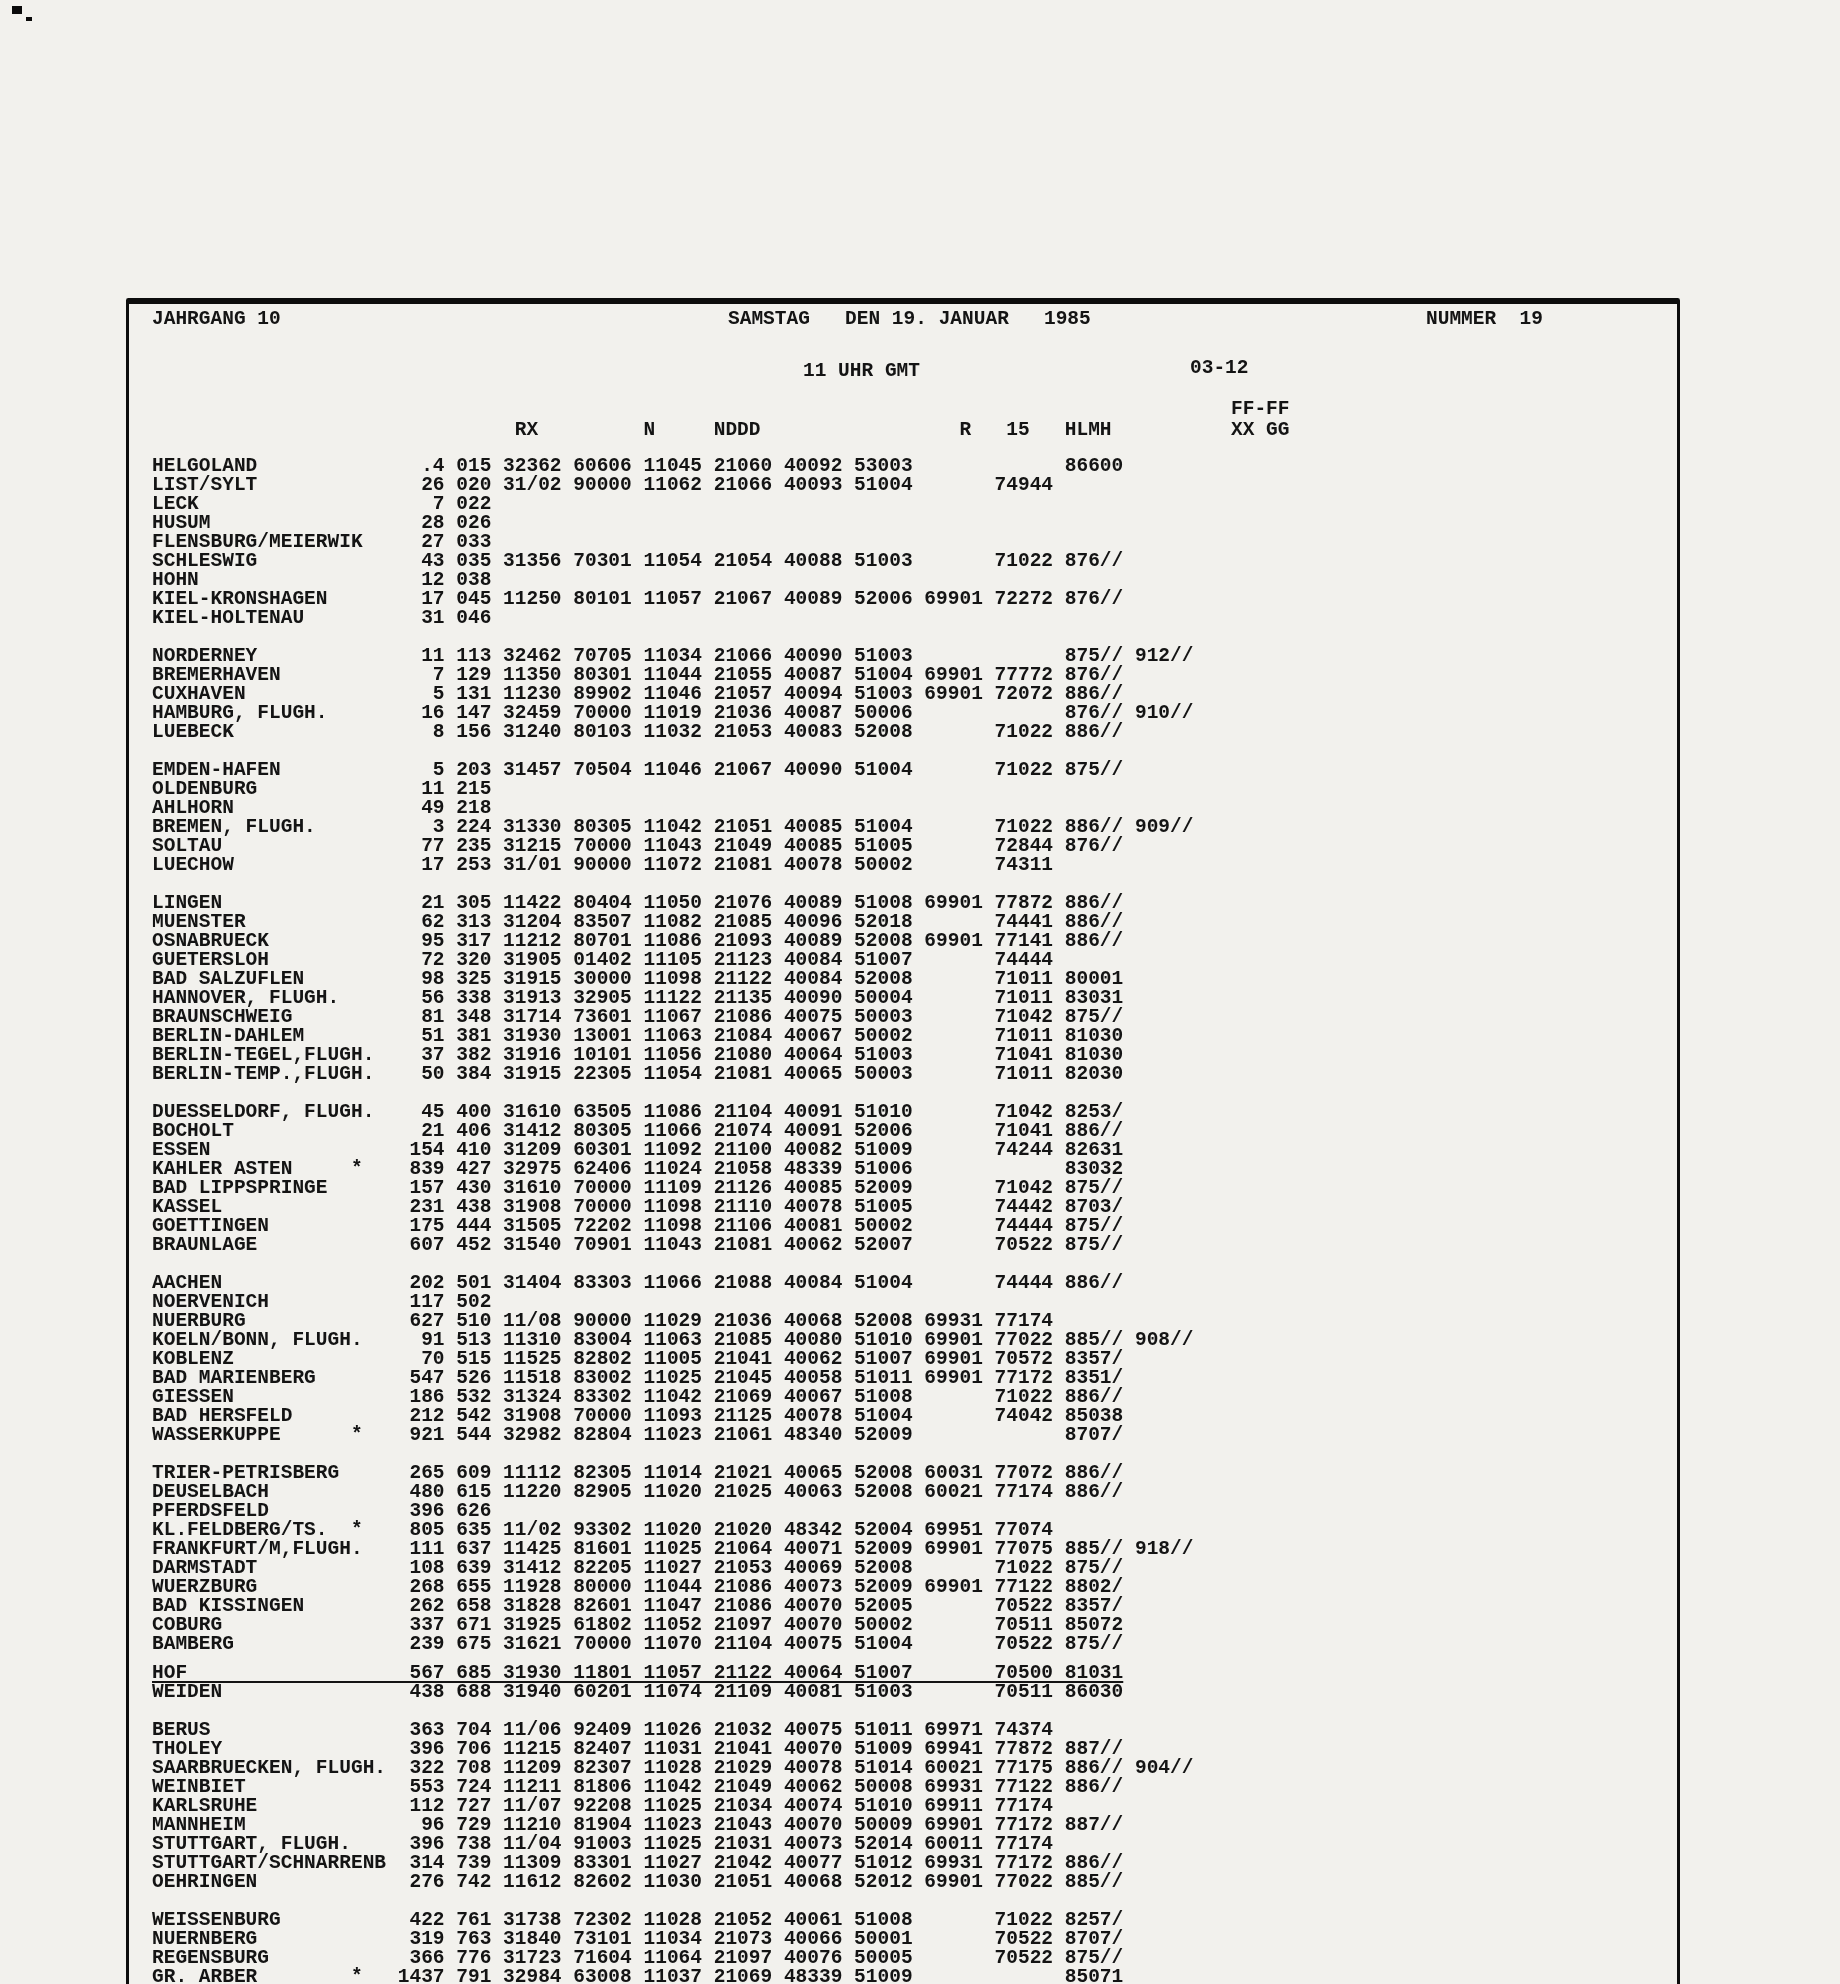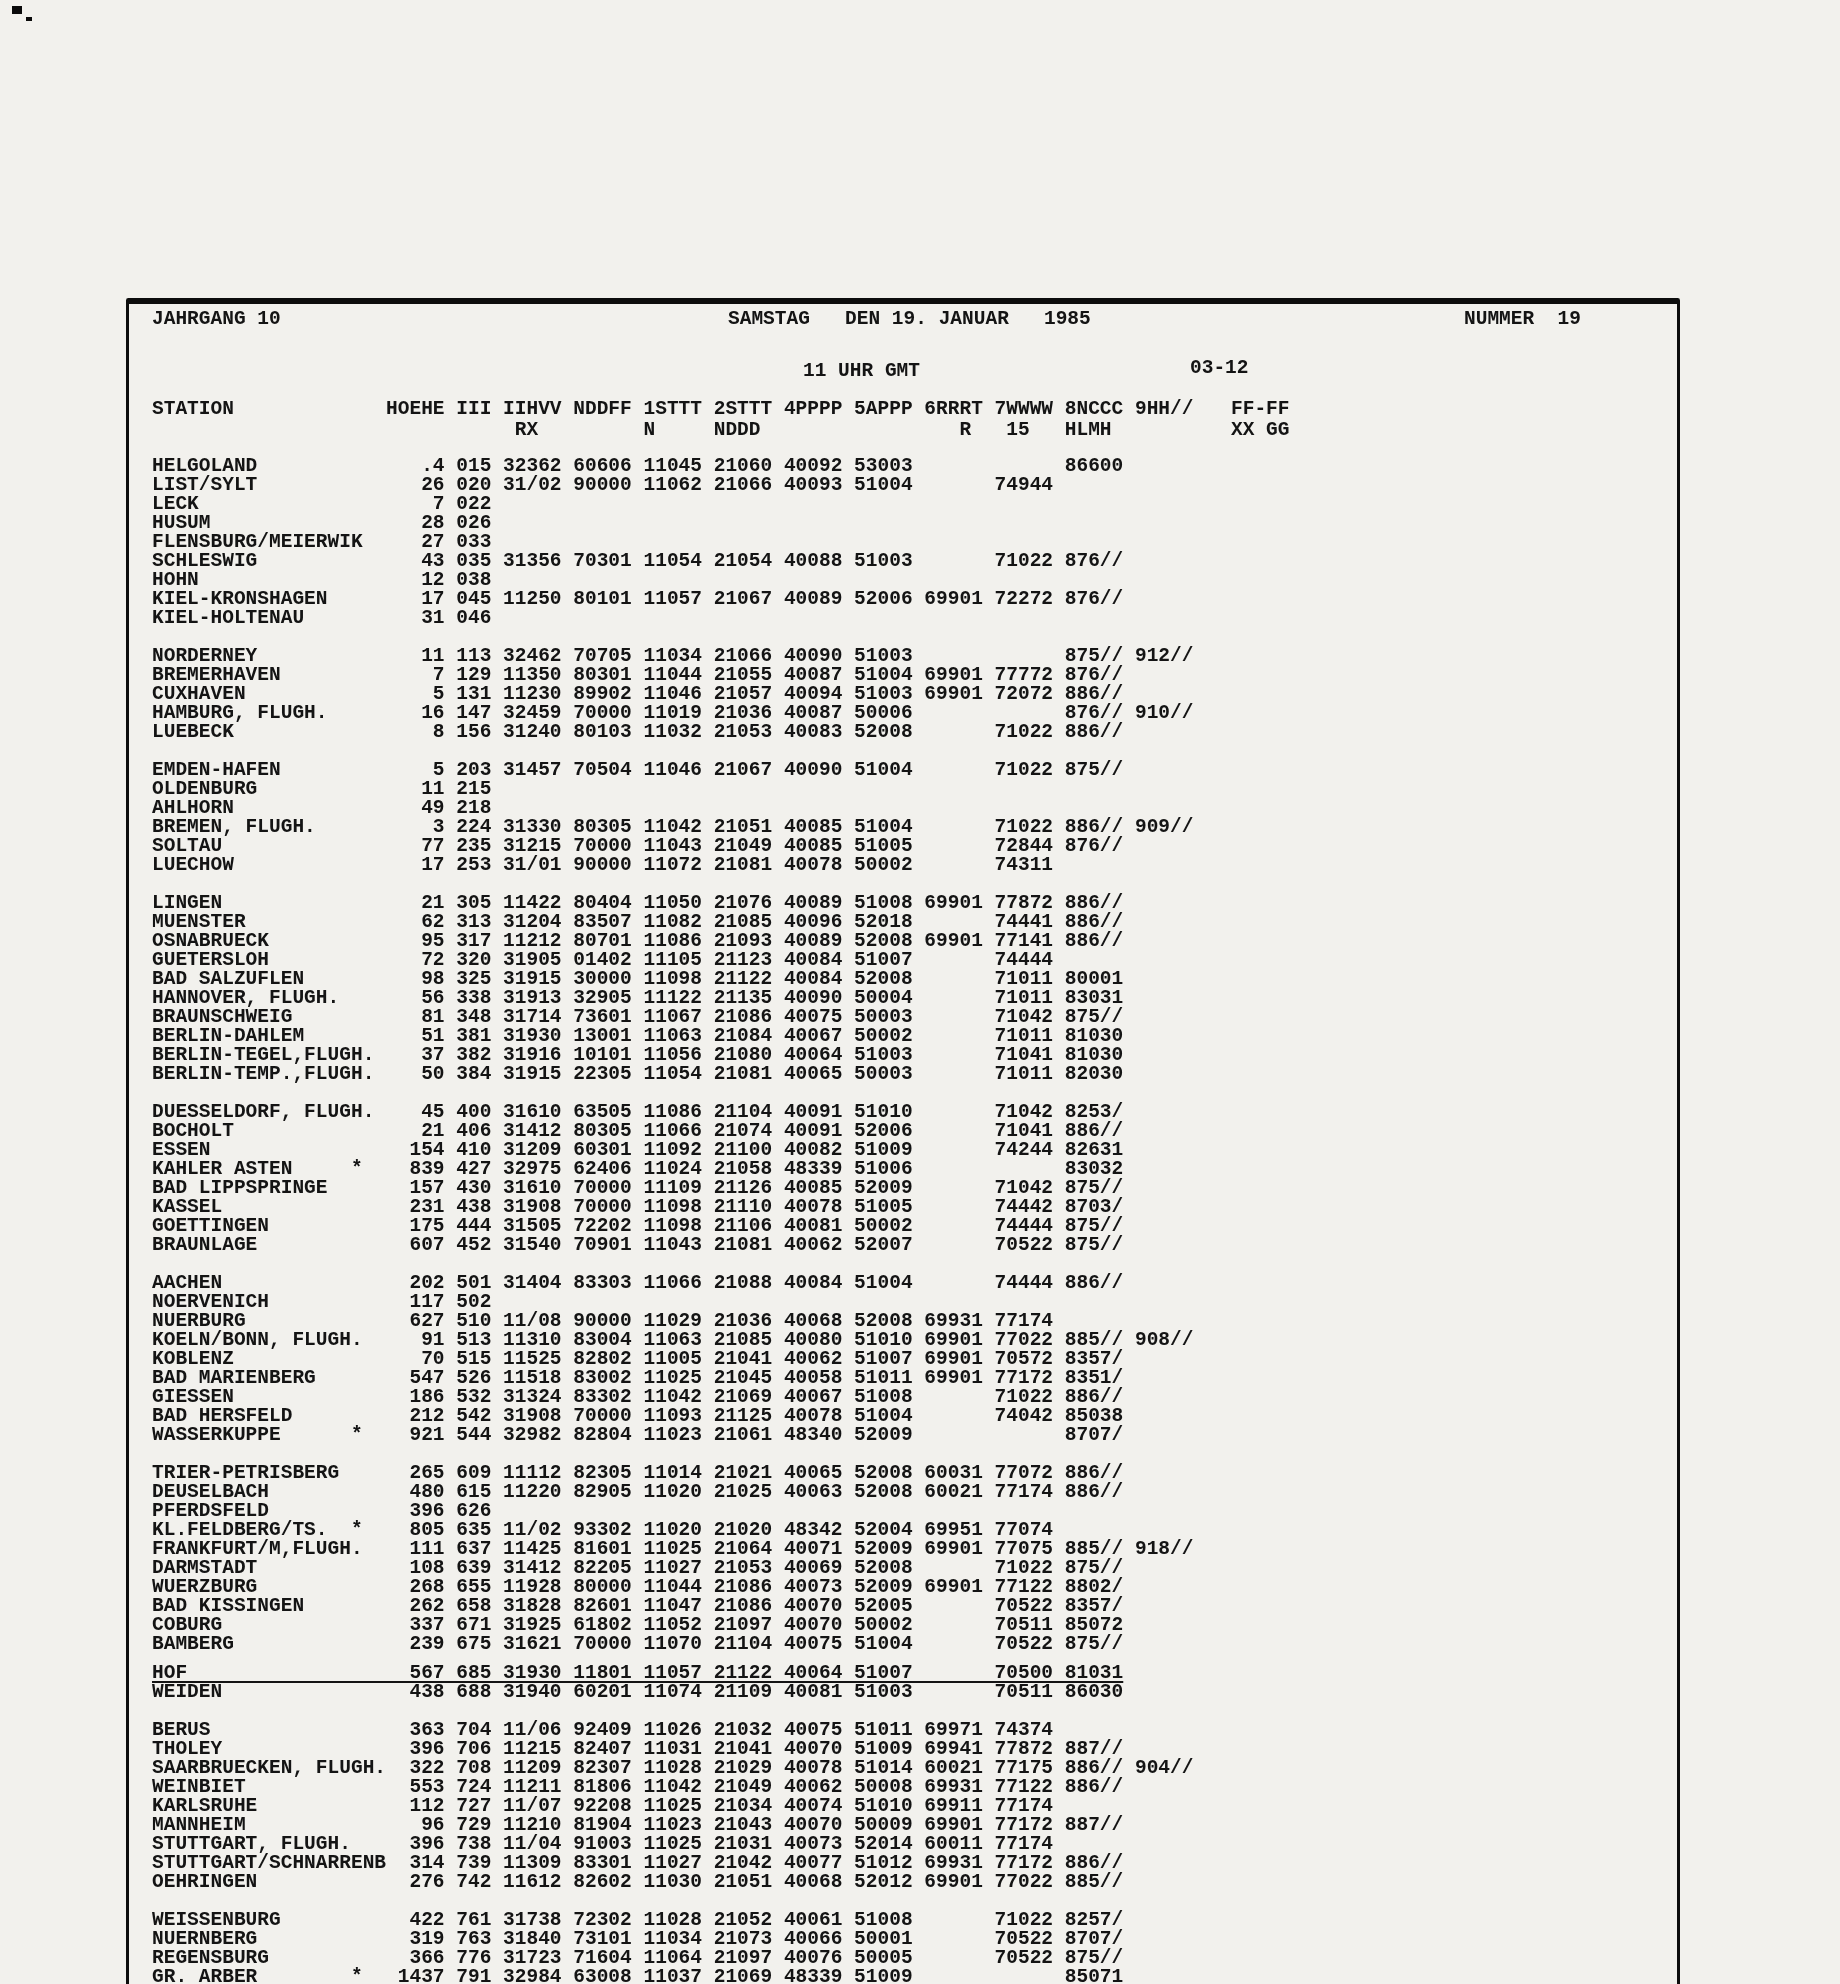--- a/index.html
+++ b/index.html
@@ -17,26 +17,25 @@
 </style>
 </head>
 <body>
 
 <div class="page">
 
   <div class="frame"></div>
 
   <div class="mono" style="left:152px;top:310px">JAHRGANG 10</div>
   <div class="mono" style="left:728px;top:310px">SAMSTAG   DEN 19. JANUAR   1985</div>
-  <div class="mono" style="left:1464px;top:310px">NUMMER  19</div>
+  <div class="mono" style="left:1426px;top:310px">NUMMER  19</div>
 
   <div class="mono" style="left:803px;top:362px">11 UHR GMT</div>
   <div class="mono" style="left:1190px;top:359px">03-12</div>
 
-  <div class="mono" id="hdr-row1" style="left:152px;top:400px">STATION             HOEHE III IIHVV NDDFF 1STTT 2STTT 4PPPP 5APPP 6RRRT 7WWWW 8NCCC 9HH//</div>
   <div class="mono" style="left:1231px;top:400px">FF-FF</div>
   <div class="mono" id="hdr-row2" style="left:152px;top:421px">                               RX         N     NDDD                 R   15   HLMH</div>
   <div class="mono" style="left:1231px;top:421px">XX GG</div>
 
   <div class="mono rows" id="rows"><div class="line">HELGOLAND              .4 015 32362 60606 11045 21060 40092 53003             86600</div><div class="line">LIST/SYLT              26 020 31/02 90000 11062 21066 40093 51004       74944</div><div class="line">LECK                    7 022</div><div class="line">HUSUM                  28 026</div><div class="line">FLENSBURG/MEIERWIK     27 033</div><div class="line">SCHLESWIG              43 035 31356 70301 11054 21054 40088 51003       71022 876//</div><div class="line">HOHN                   12 038</div><div class="line">KIEL-KRONSHAGEN        17 045 11250 80101 11057 21067 40089 52006 69901 72272 876//</div><div class="line">KIEL-HOLTENAU          31 046</div><div class="line"></div><div class="line">NORDERNEY              11 113 32462 70705 11034 21066 40090 51003             875// 912//</div><div class="line">BREMERHAVEN             7 129 11350 80301 11044 21055 40087 51004 69901 77772 876//</div><div class="line">CUXHAVEN                5 131 11230 89902 11046 21057 40094 51003 69901 72072 886//</div><div class="line">HAMBURG, FLUGH.        16 147 32459 70000 11019 21036 40087 50006             876// 910//</div><div class="line">LUEBECK                 8 156 31240 80103 11032 21053 40083 52008       71022 886//</div><div class="line"></div><div class="line">EMDEN-HAFEN             5 203 31457 70504 11046 21067 40090 51004       71022 875//</div><div class="line">OLDENBURG              11 215</div><div class="line">AHLHORN                49 218</div><div class="line">BREMEN, FLUGH.          3 224 31330 80305 11042 21051 40085 51004       71022 886// 909//</div><div class="line">SOLTAU                 77 235 31215 70000 11043 21049 40085 51005       72844 876//</div><div class="line">LUECHOW                17 253 31/01 90000 11072 21081 40078 50002       74311</div><div class="line"></div><div class="line">LINGEN                 21 305 11422 80404 11050 21076 40089 51008 69901 77872 886//</div><div class="line">MUENSTER               62 313 31204 83507 11082 21085 40096 52018       74441 886//</div><div class="line">OSNABRUECK             95 317 11212 80701 11086 21093 40089 52008 69901 77141 886//</div><div class="line">GUETERSLOH             72 320 31905 01402 11105 21123 40084 51007       74444</div><div class="line">BAD SALZUFLEN          98 325 31915 30000 11098 21122 40084 52008       71011 80001</div><div class="line">HANNOVER, FLUGH.       56 338 31913 32905 11122 21135 40090 50004       71011 83031</div><div class="line">BRAUNSCHWEIG           81 348 31714 73601 11067 21086 40075 50003       71042 875//</div><div class="line">BERLIN-DAHLEM          51 381 31930 13001 11063 21084 40067 50002       71011 81030</div><div class="line">BERLIN-TEGEL,FLUGH.    37 382 31916 10101 11056 21080 40064 51003       71041 81030</div><div class="line">BERLIN-TEMP.,FLUGH.    50 384 31915 22305 11054 21081 40065 50003       71011 82030</div><div class="line"></div><div class="line">DUESSELDORF, FLUGH.    45 400 31610 63505 11086 21104 40091 51010       71042 8253/</div><div class="line">BOCHOLT                21 406 31412 80305 11066 21074 40091 52006       71041 886//</div><div class="line">ESSEN                 154 410 31209 60301 11092 21100 40082 51009       74244 82631</div><div class="line">KAHLER ASTEN     *    839 427 32975 62406 11024 21058 48339 51006             83032</div><div class="line">BAD LIPPSPRINGE       157 430 31610 70000 11109 21126 40085 52009       71042 875//</div><div class="line">KASSEL                231 438 31908 70000 11098 21110 40078 51005       74442 8703/</div><div class="line">GOETTINGEN            175 444 31505 72202 11098 21106 40081 50002       74444 875//</div><div class="line">BRAUNLAGE             607 452 31540 70901 11043 21081 40062 52007       70522 875//</div><div class="line"></div><div class="line">AACHEN                202 501 31404 83303 11066 21088 40084 51004       74444 886//</div><div class="line">NOERVENICH            117 502</div><div class="line">NUERBURG              627 510 11/08 90000 11029 21036 40068 52008 69931 77174</div><div class="line">KOELN/BONN, FLUGH.     91 513 11310 83004 11063 21085 40080 51010 69901 77022 885// 908//</div><div class="line">KOBLENZ                70 515 11525 82802 11005 21041 40062 51007 69901 70572 8357/</div><div class="line">BAD MARIENBERG        547 526 11518 83002 11025 21045 40058 51011 69901 77172 8351/</div><div class="line">GIESSEN               186 532 31324 83302 11042 21069 40067 51008       71022 886//</div><div class="line">BAD HERSFELD          212 542 31908 70000 11093 21125 40078 51004       74042 85038</div><div class="line">WASSERKUPPE      *    921 544 32982 82804 11023 21061 48340 52009             8707/</div><div class="line"></div><div class="line">TRIER-PETRISBERG      265 609 11112 82305 11014 21021 40065 52008 60031 77072 886//</div><div class="line">DEUSELBACH            480 615 11220 82905 11020 21025 40063 52008 60021 77174 886//</div><div class="line">PFERDSFELD            396 626</div><div class="line">KL.FELDBERG/TS.  *    805 635 11/02 93302 11020 21020 48342 52004 69951 77074</div><div class="line">FRANKFURT/M,FLUGH.    111 637 11425 81601 11025 21064 40071 52009 69901 77075 885// 918//</div><div class="line">DARMSTADT             108 639 31412 82205 11027 21053 40069 52008       71022 875//</div><div class="line">WUERZBURG             268 655 11928 80000 11044 21086 40073 52009 69901 77122 8802/</div><div class="line">BAD KISSINGEN         262 658 31828 82601 11047 21086 40070 52005       70522 8357/</div><div class="line">COBURG                337 671 31925 61802 11052 21097 40070 50002       70511 85072</div><div class="line">BAMBERG               239 675 31621 70000 11070 21104 40075 51004       70522 875//</div><div class="line u">HOF                   567 685 31930 11801 11057 21122 40064 51007       70500 81031</div><div class="line">WEIDEN                438 688 31940 60201 11074 21109 40081 51003       70511 86030</div><div class="line"></div><div class="line">BERUS                 363 704 11/06 92409 11026 21032 40075 51011 69971 74374</div><div class="line">THOLEY                396 706 11215 82407 11031 21041 40070 51009 69941 77872 887//</div><div class="line">SAARBRUECKEN, FLUGH.  322 708 11209 82307 11028 21029 40078 51014 60021 77175 886// 904//</div><div class="line">WEINBIET              553 724 11211 81806 11042 21049 40062 50008 69931 77122 886//</div><div class="line">KARLSRUHE             112 727 11/07 92208 11025 21034 40074 51010 69911 77174</div><div class="line">MANNHEIM               96 729 11210 81904 11023 21043 40070 50009 69901 77172 887//</div><div class="line">STUTTGART, FLUGH.     396 738 11/04 91003 11025 21031 40073 52014 60011 77174</div><div class="line">STUTTGART/SCHNARRENB  314 739 11309 83301 11027 21042 40077 51012 69931 77172 886//</div><div class="line">OEHRINGEN             276 742 11612 82602 11030 21051 40068 52012 69901 77022 885//</div><div class="line"></div><div class="line">WEISSENBURG           422 761 31738 72302 11028 21052 40061 51008       71022 8257/</div><div class="line">NUERNBERG             319 763 31840 73101 11034 21073 40066 50001       70522 8707/</div><div class="line">REGENSBURG            366 776 31723 71604 11064 21097 40076 50005       70522 875//</div><div class="line">GR. ARBER        *   1437 791 32984 63008 11037 21069 48339 51009             85071</div></div>
 
   <div class="artifact" style="left:12px;top:6.4px;width:9.5px;height:8px"></div>
   <div class="artifact" style="left:26px;top:16.7px;width:5.6px;height:4.8px"></div>
 
 </div>

